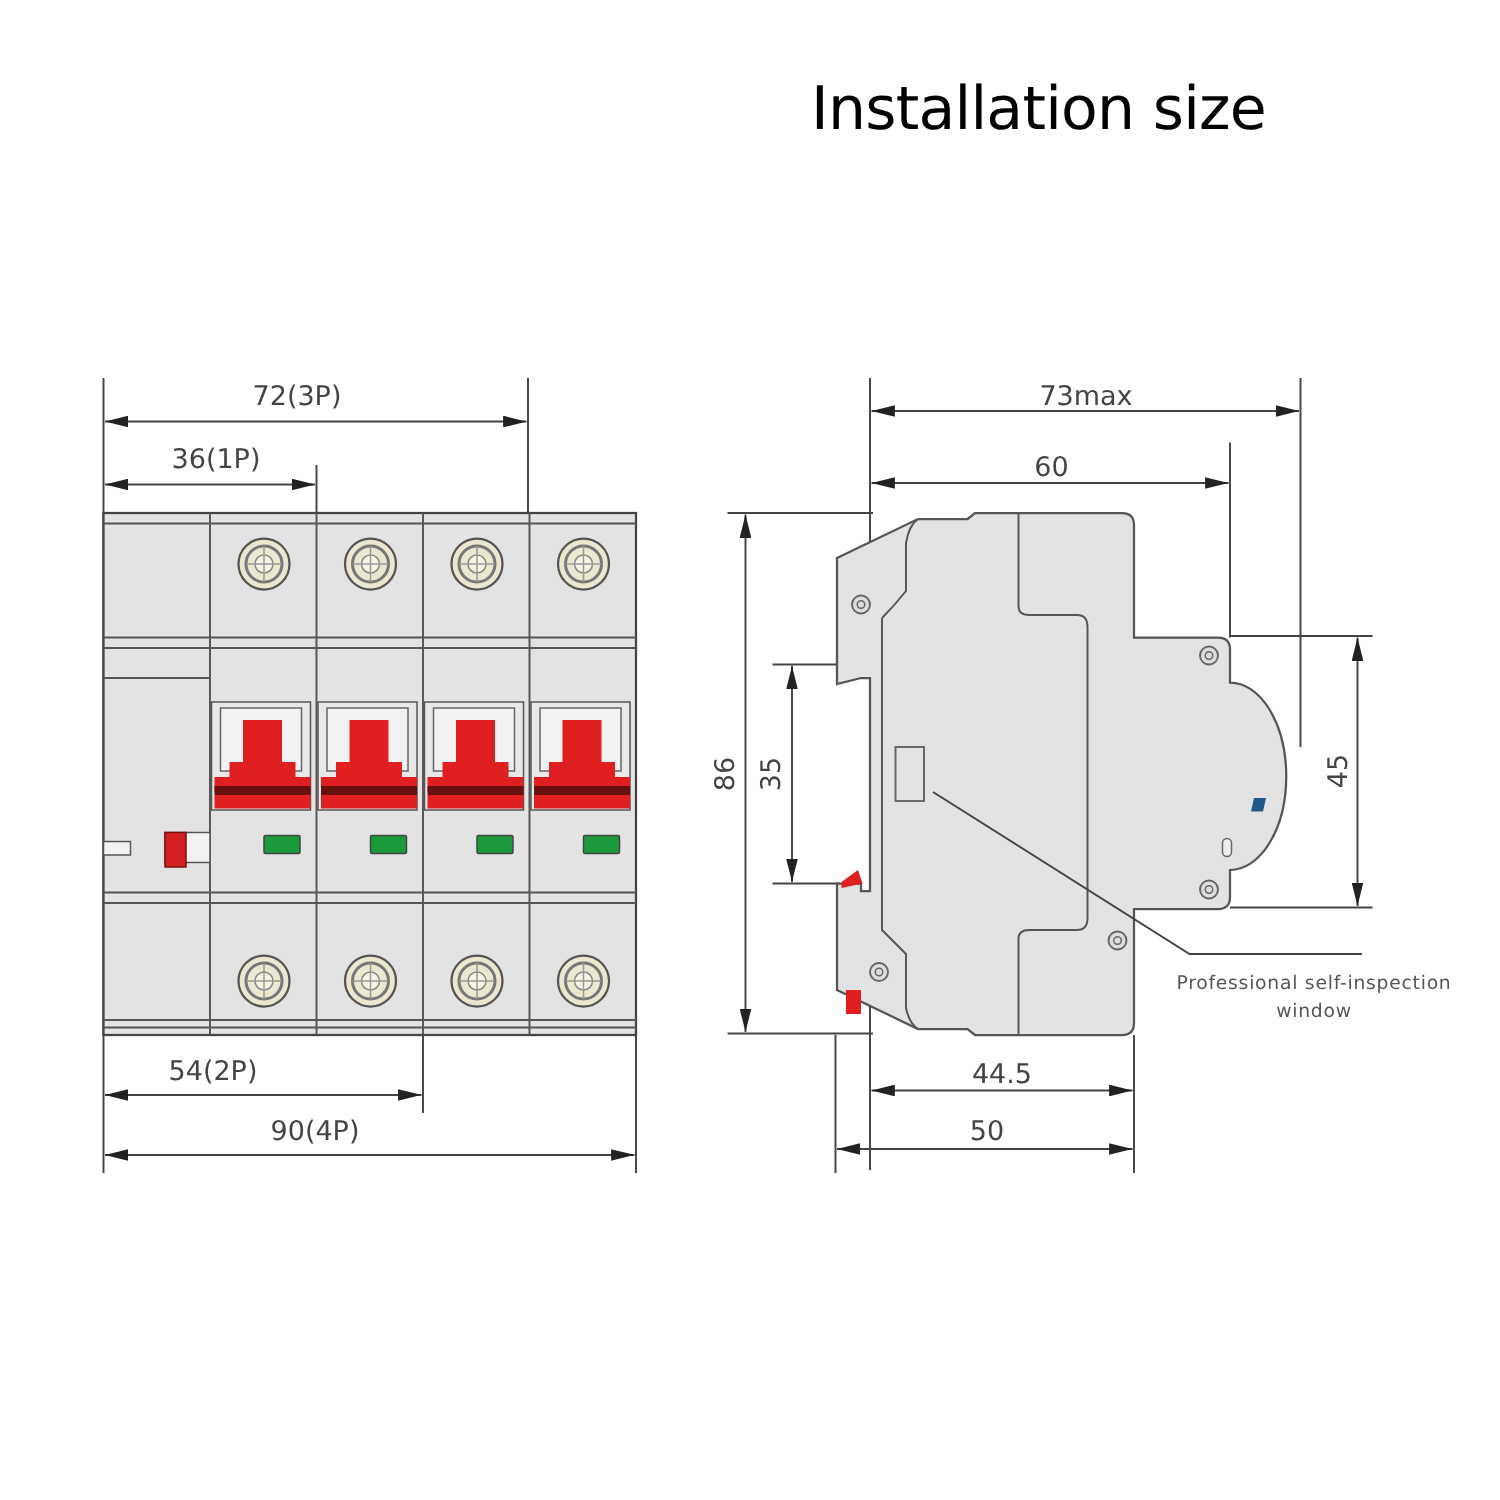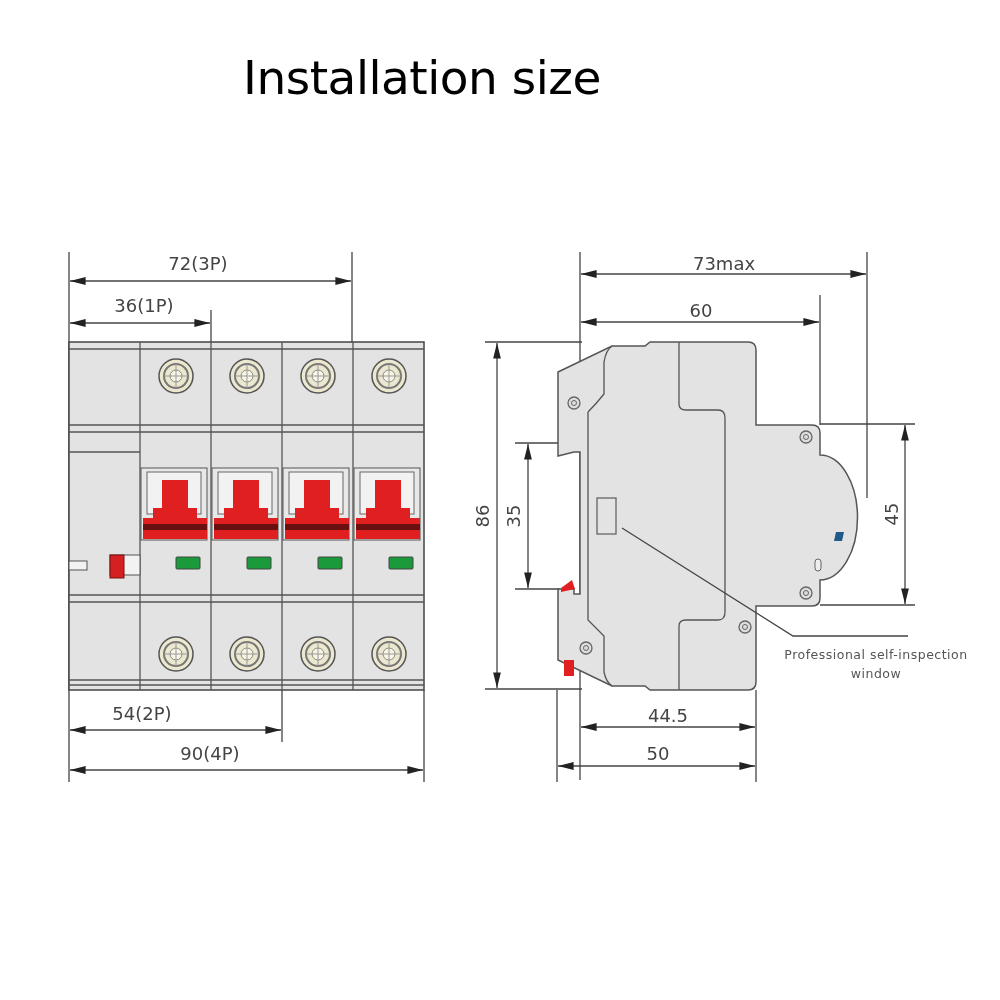--- a/index.html
+++ b/index.html
@@ -1,17 +1,17 @@
 <!DOCTYPE html>
 <html><head>
 <meta charset="utf-8">
 <style>
   html, body { margin: 0; padding: 0; background: #ffffff; }
   body { width: 1000px; height: 1000px; position: relative; overflow: hidden; font-family: "Liberation Sans", sans-serif; }
-  .title { position: absolute; left: 0; top: 50px; width: 844px; text-align: center; font-size: 47px; color: #000; font-family: "DejaVu Sans", sans-serif; letter-spacing: -0.5px; }
+  .title { position: absolute; left: 0; top: 50px; width: 844px; text-align: right; font-size: 40px; color: #000; font-family: "DejaVu Sans", sans-serif; letter-spacing: -0.5px; }
   svg { position: absolute; left: 0; top: 0; }
   .dim { font-family: "DejaVu Sans", sans-serif; font-size: 18px; fill: #444; }
   .note { font-family: "DejaVu Sans", sans-serif; font-size: 12.5px; fill: #555; letter-spacing: 0.5px; }
   .line { stroke: #444; stroke-width: 1.3; fill: none; }
   .body-fill { fill: #e3e3e3; stroke: #555; stroke-width: 1.5; }
   .edge { stroke: #555; stroke-width: 1.3; fill: none; }
 </style>
 </head>
 <body>
 

